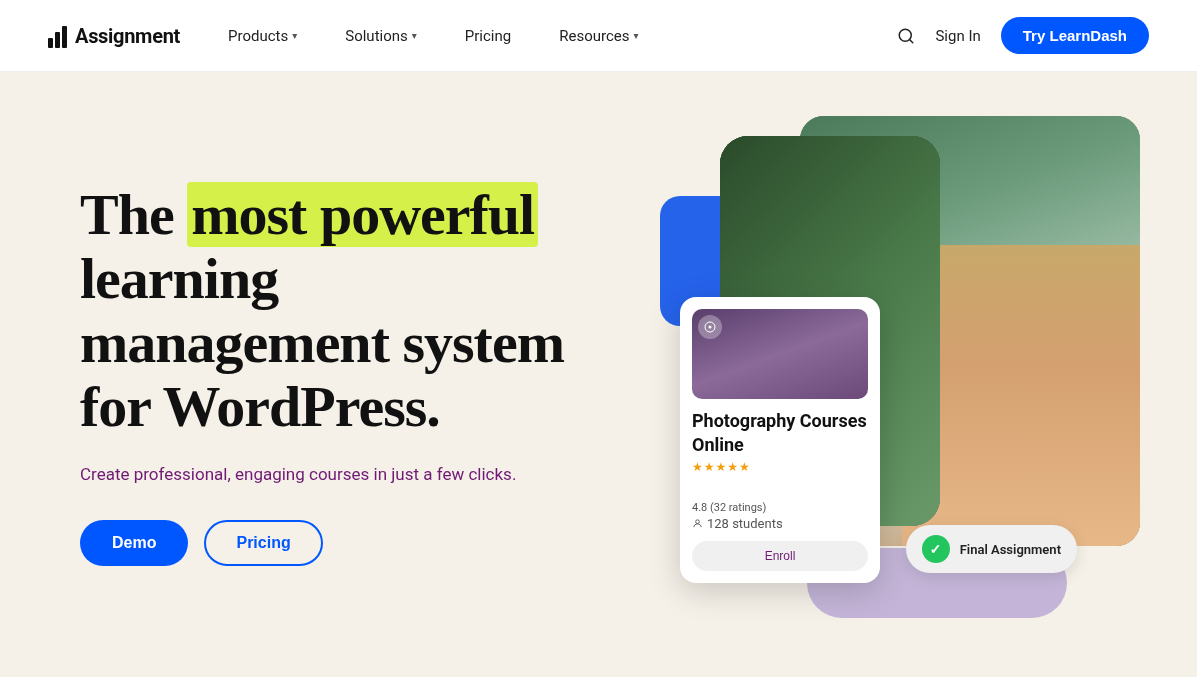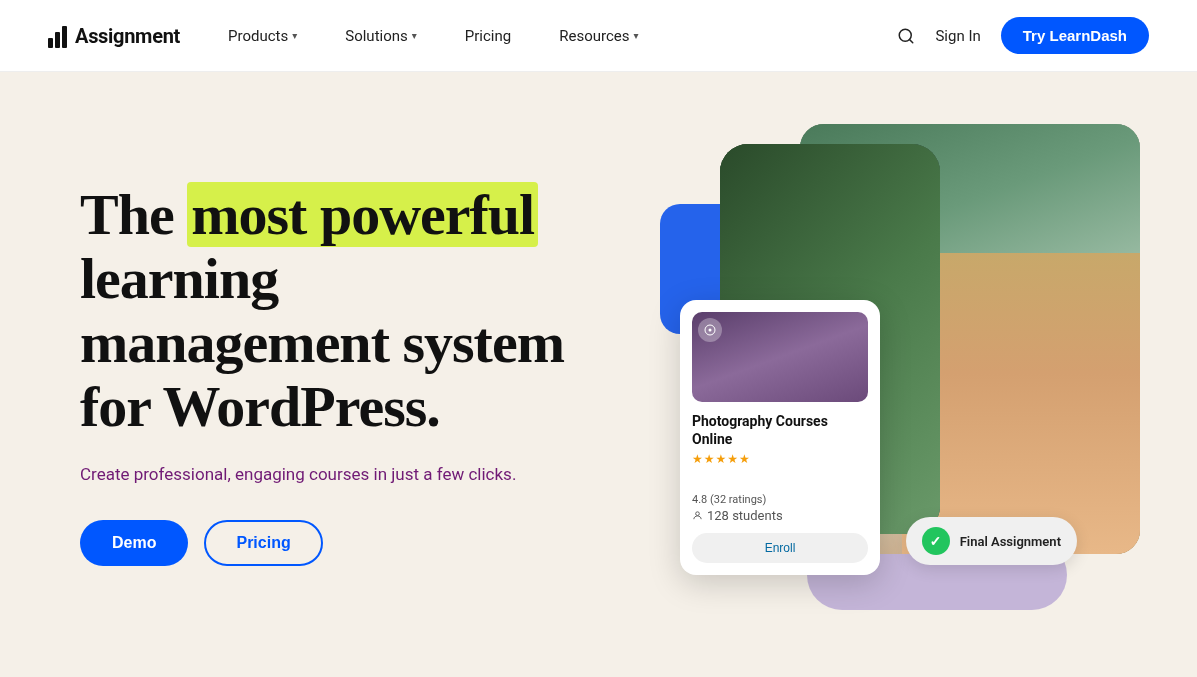--- a/index.html
+++ b/index.html
@@ -97,21 +97,21 @@
       font-size: 15px;
       font-weight: 600;
       cursor: pointer;
       text-align: right;
     }
 
     
     .hero {
       display: flex;
       align-items: center;
-      padding: 12px 80px;
+      padding: 4px 80px;
       height: calc(677px - 72px);
       position: relative;
       overflow: hidden;
     }
     .hero-left {
       flex: 0 0 520px;
       z-index: 2;
     }
     .hero-headline {
       font-size: 58px;
@@ -249,21 +249,21 @@
       background: rgba(255,255,255,0.3);
       border-radius: 50%;
       display: flex;
       align-items: center;
       justify-content: center;
       position: absolute;
       top: 6px;
       left: 6px;
     }
     .card-title {
-      font-size: 14px;
+      font-size: 18px;
       font-weight: 700;
       color: #111;
       line-height: 1.3;
       margin-bottom: 4px;
     }
     .card-stars {
       color: #f59e0b;
       font-size: 12px;
       letter-spacing: 1px;
       margin-bottom: 2px;
@@ -282,21 +282,21 @@
       align-items: center;
       gap: 4px;
     }
     .card-enroll-btn {
       width: 100%;
       padding: 8px;
       background: #f0f0f0;
       border: none;
       border-radius: 20px;
       font-size: 12px;
-      color: #0369a1;
+      color: #701a75;
       font-weight: 500;
       cursor: pointer;
     }
 
     
     .badge-assignment {
       position: absolute;
       right: 40px;
       bottom: 100px;
       background: #f0f0f0;

